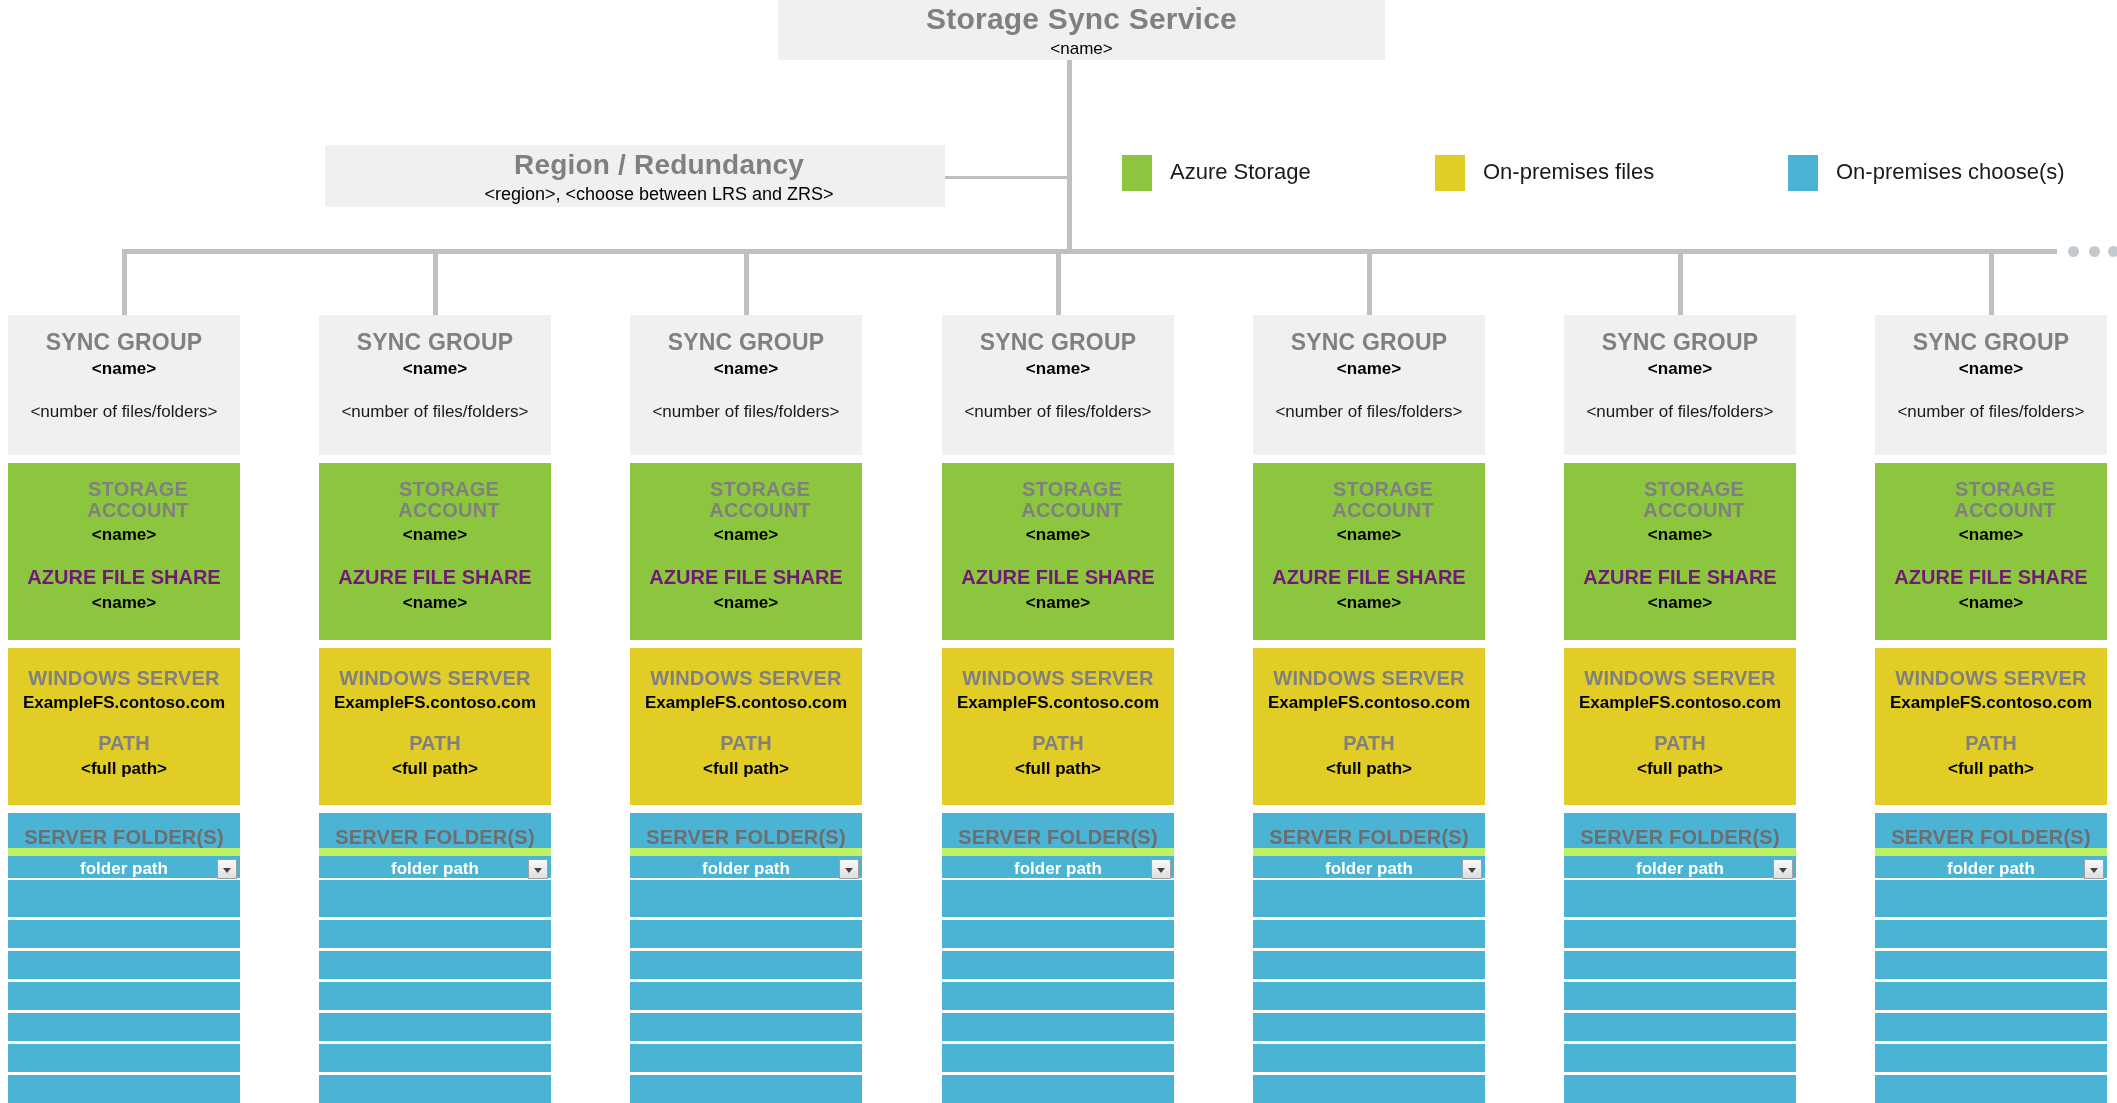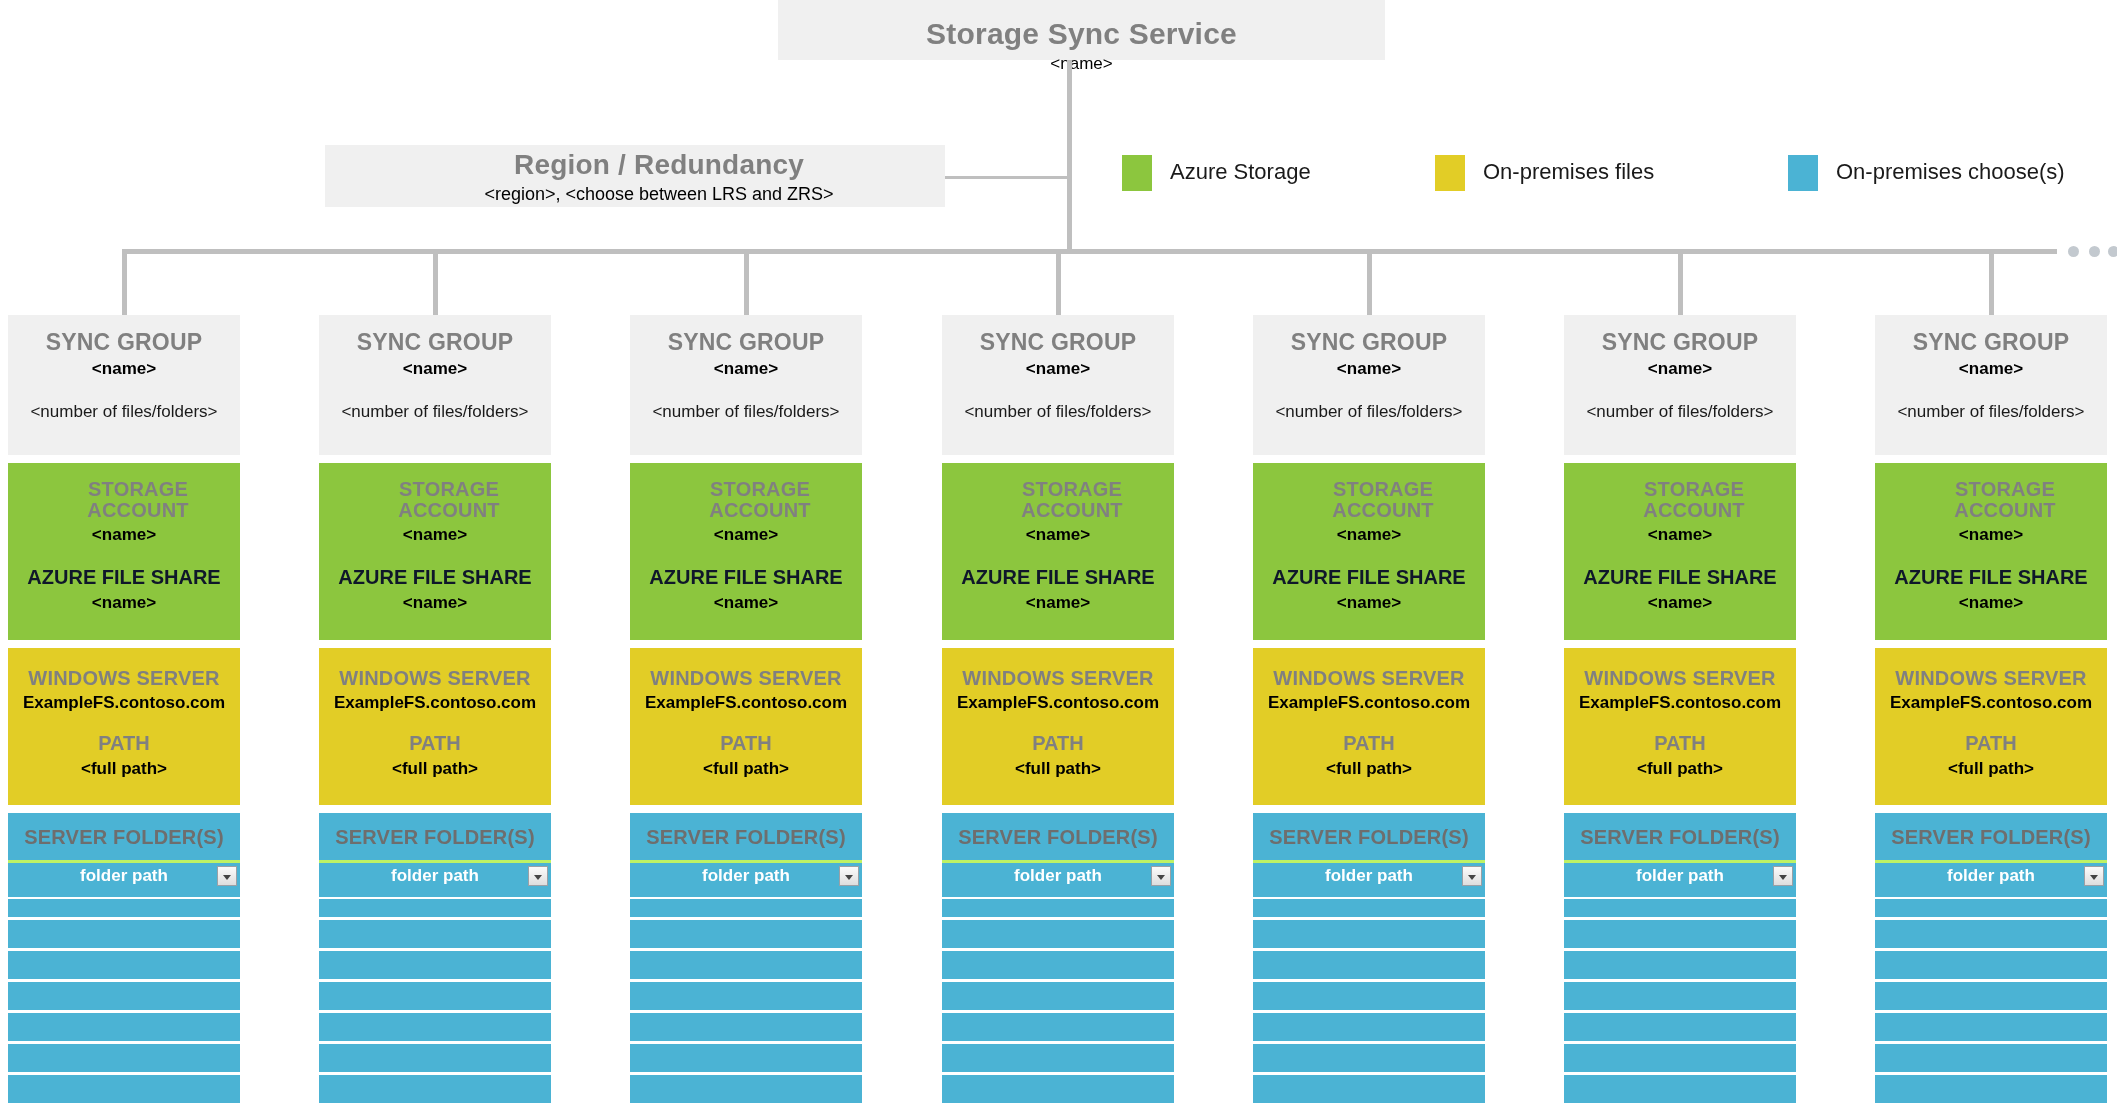--- a/index.html
+++ b/index.html
@@ -19,21 +19,21 @@
   .ttl{
     color:#808080;font-weight:bold;text-align:center;
     letter-spacing:.2px;line-height:1.05;
   }
   .sub{
     color:#000000;font-weight:bold;text-align:center;line-height:1.05;
   }
 
   
   #root-box{left:778px;top:0px;width:607px;height:60px;}
-  #root-box .ttl{font-size:30px;padding-top:18px;}
+  #root-box .ttl{font-size:30px;padding-top:3px;}
   #root-box .sub{font-size:17px;padding-top:5px;font-weight:normal;}
 
   
   #region-box{left:325px;top:145px;width:620px;height:62px;padding-left:48px;}
   #region-box .ttl{font-size:28px;padding-top:5px;}
   #region-box .sub{font-size:18px;padding-top:6px;font-weight:normal;}
 
   
   .line{position:absolute;background:#bfbfbf;}
   #trunk-top{left:1067px;top:60px;width:5px;height:189px;}
@@ -51,32 +51,32 @@
   .col{position:absolute;top:315px;width:232px;height:788px;}
 
   .sg{position:absolute;left:0;top:0;width:232px;height:140px;background:#f0f0f0;}
   .sg .ttl{font-size:23px;padding-top:15px;}
   .sg .sub{font-size:17px;padding-top:6px;}
   .sg .files{font-size:17px;color:#1a1a1a;text-align:center;padding-top:24px;}
 
   .sa{position:absolute;left:0;top:148px;width:232px;height:177px;background:#8CC63E;}
   .sa .ttl{font-size:20px;padding-top:16px;margin-left:28px;}
   .sa .sub{font-size:17px;padding-top:5px;}
-  .sa .ttl2{font-size:20px;padding-top:22px;color:#0f172a;font-weight:bold;text-align:center;}
+  .sa .ttl2{font-size:20px;padding-top:22px;color:#701a75;font-weight:bold;text-align:center;}
 
   .ws{position:absolute;left:0;top:333px;width:232px;height:157px;background:#E2CD26;}
   .ws .ttl{font-size:20px;padding-top:20px;}
   .ws .sub{font-size:17px;padding-top:5px;}
   .ws .ttl2{font-size:20px;padding-top:20px;color:#808080;font-weight:bold;text-align:center;}
 
   .folders{position:absolute;left:0;top:498px;width:232px;height:290px;background:#4BB3D4;overflow:hidden;}
   .folders .ttl{font-size:20px;padding-top:14px;color:#6e6e6e;}
   .fp-row{
-    position:absolute;left:0;top:47px;width:232px;height:39px;
-    border-top:3px solid #bef264;border-bottom:2px solid #ffffff;
+    position:absolute;left:0;top:35px;width:232px;height:32px;
+    border-top:8px solid #bef264;border-bottom:2px solid #ffffff;
     box-sizing:border-box;
   }
   .fp-lbl{
     position:absolute;left:0;top:3px;width:232px;text-align:center;
     font-size:17px;font-weight:bold;color:#ffffff;
   }
   .fp-caret{
     position:absolute;right:3px;top:3px;width:20px;height:20px;
     background:linear-gradient(#fbfbfb,#dedede);
     border:1px solid #9aa0a6;box-sizing:border-box;

